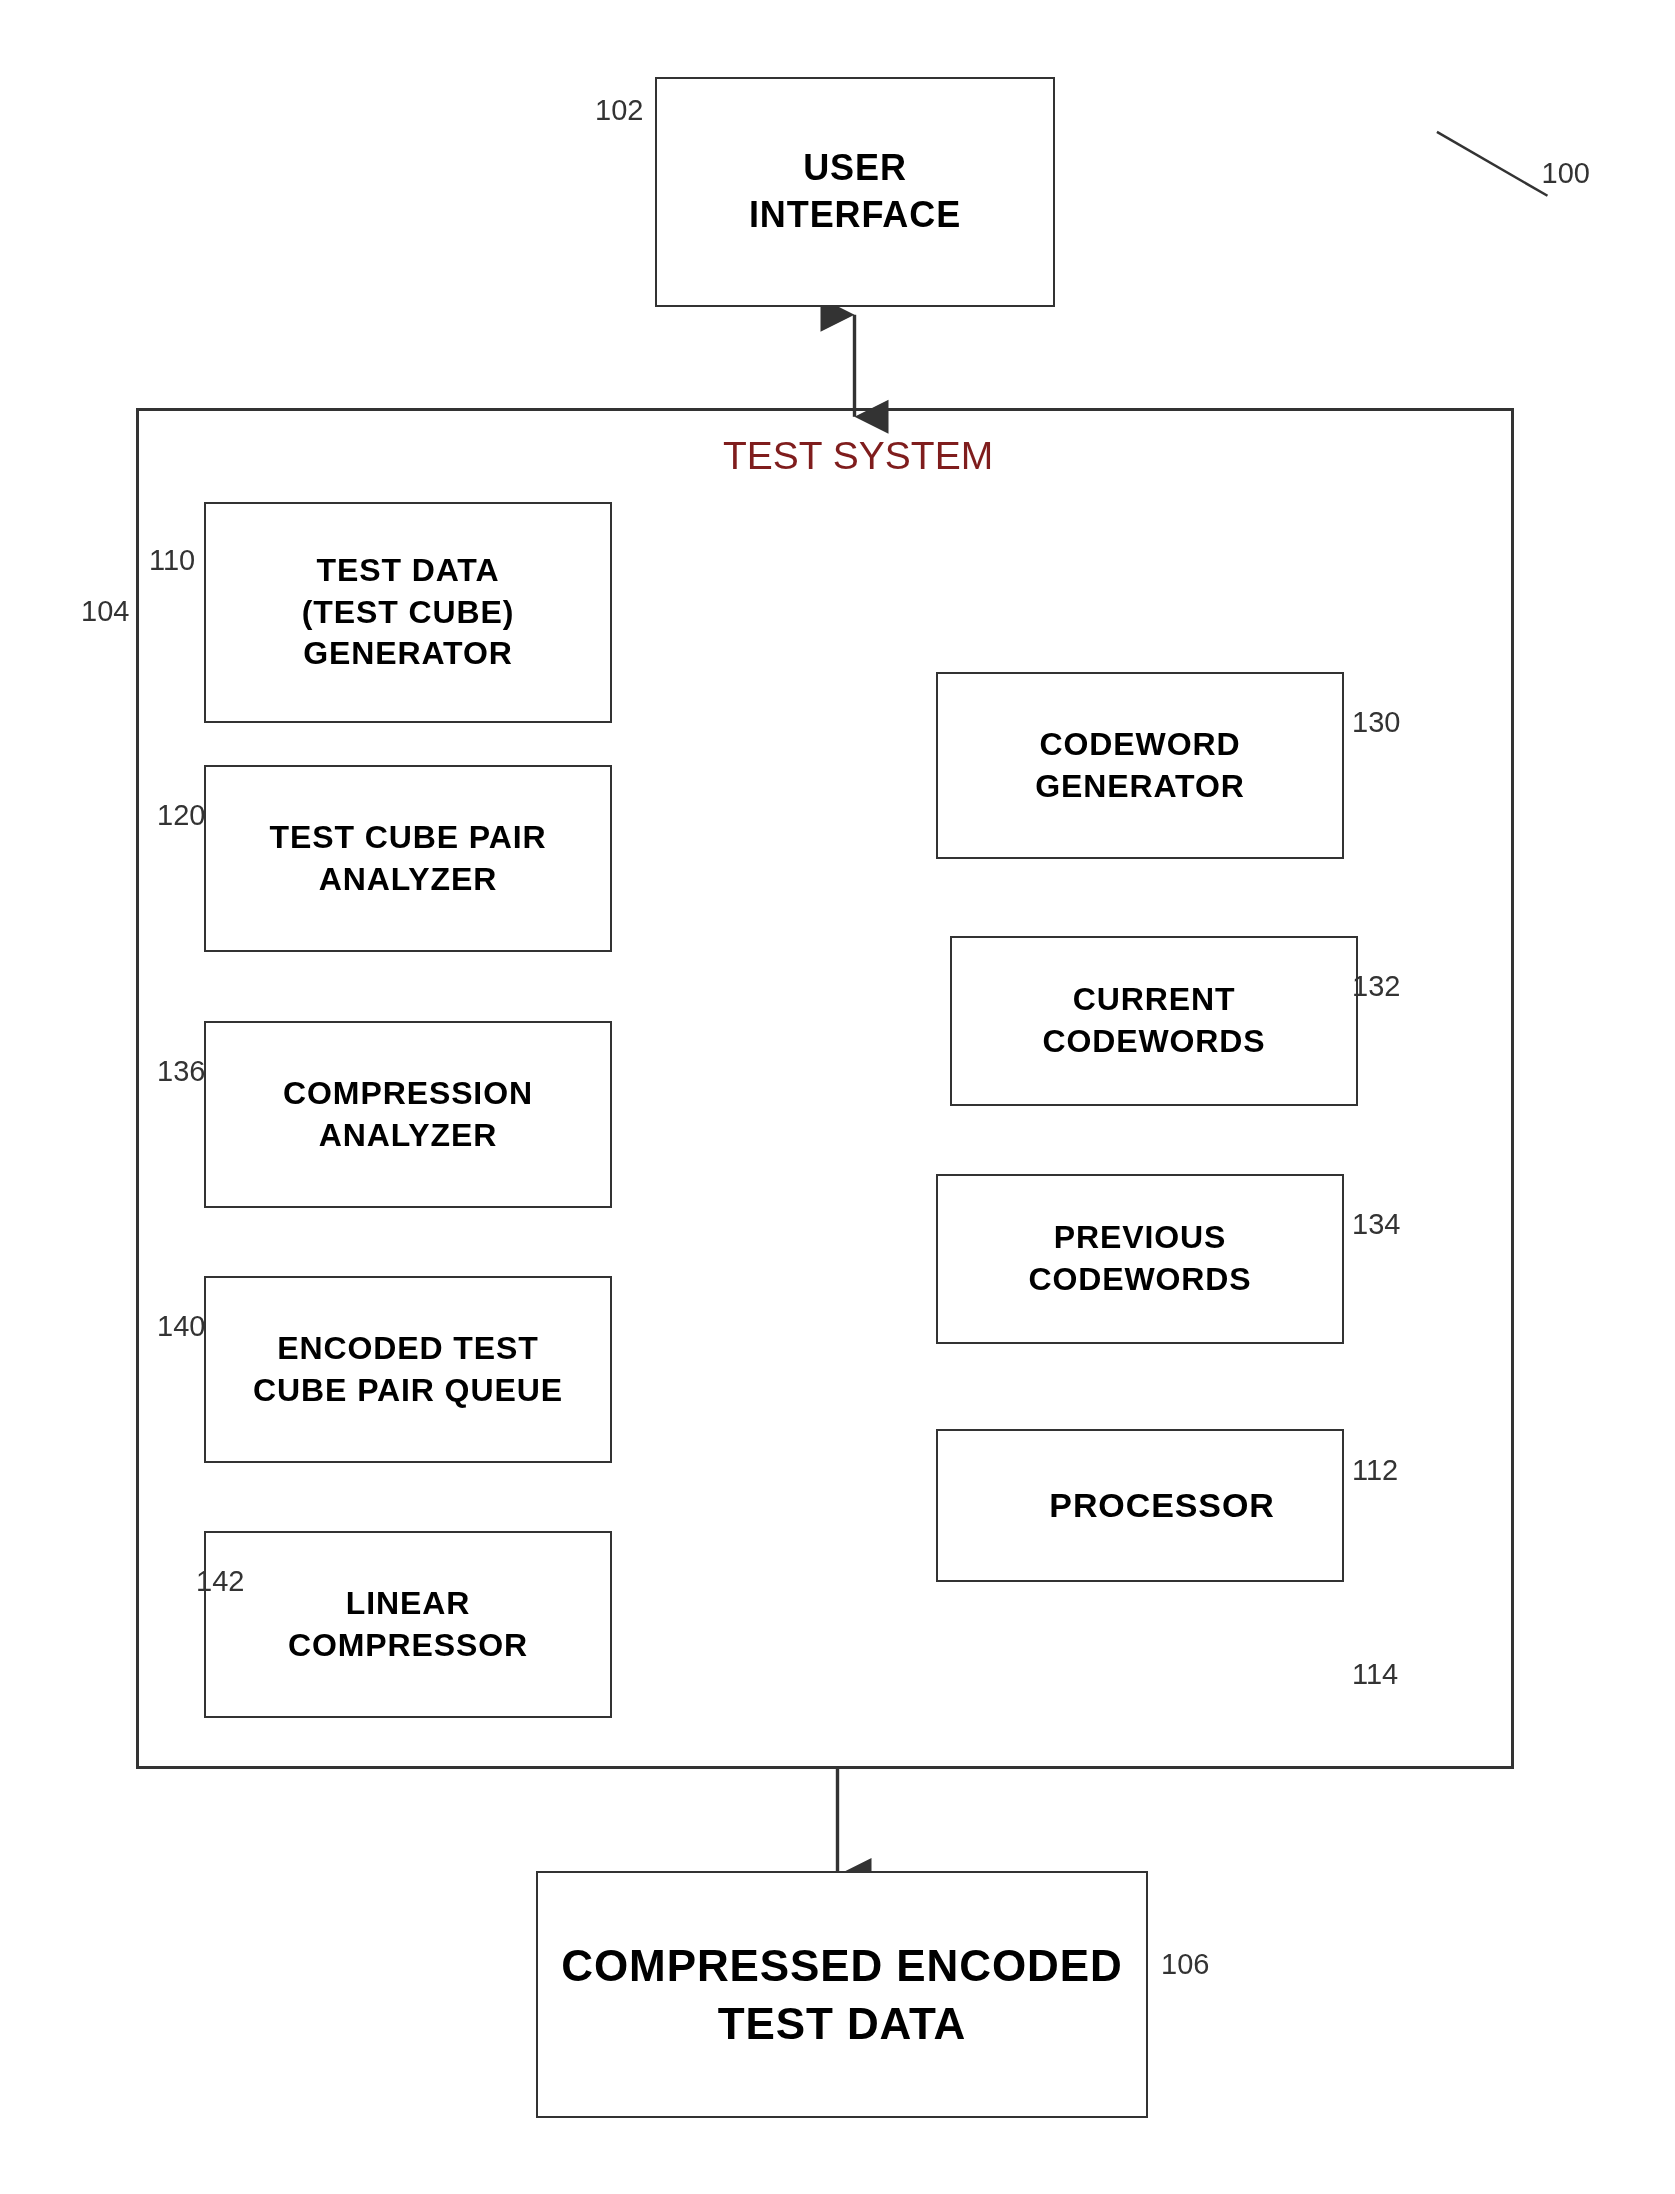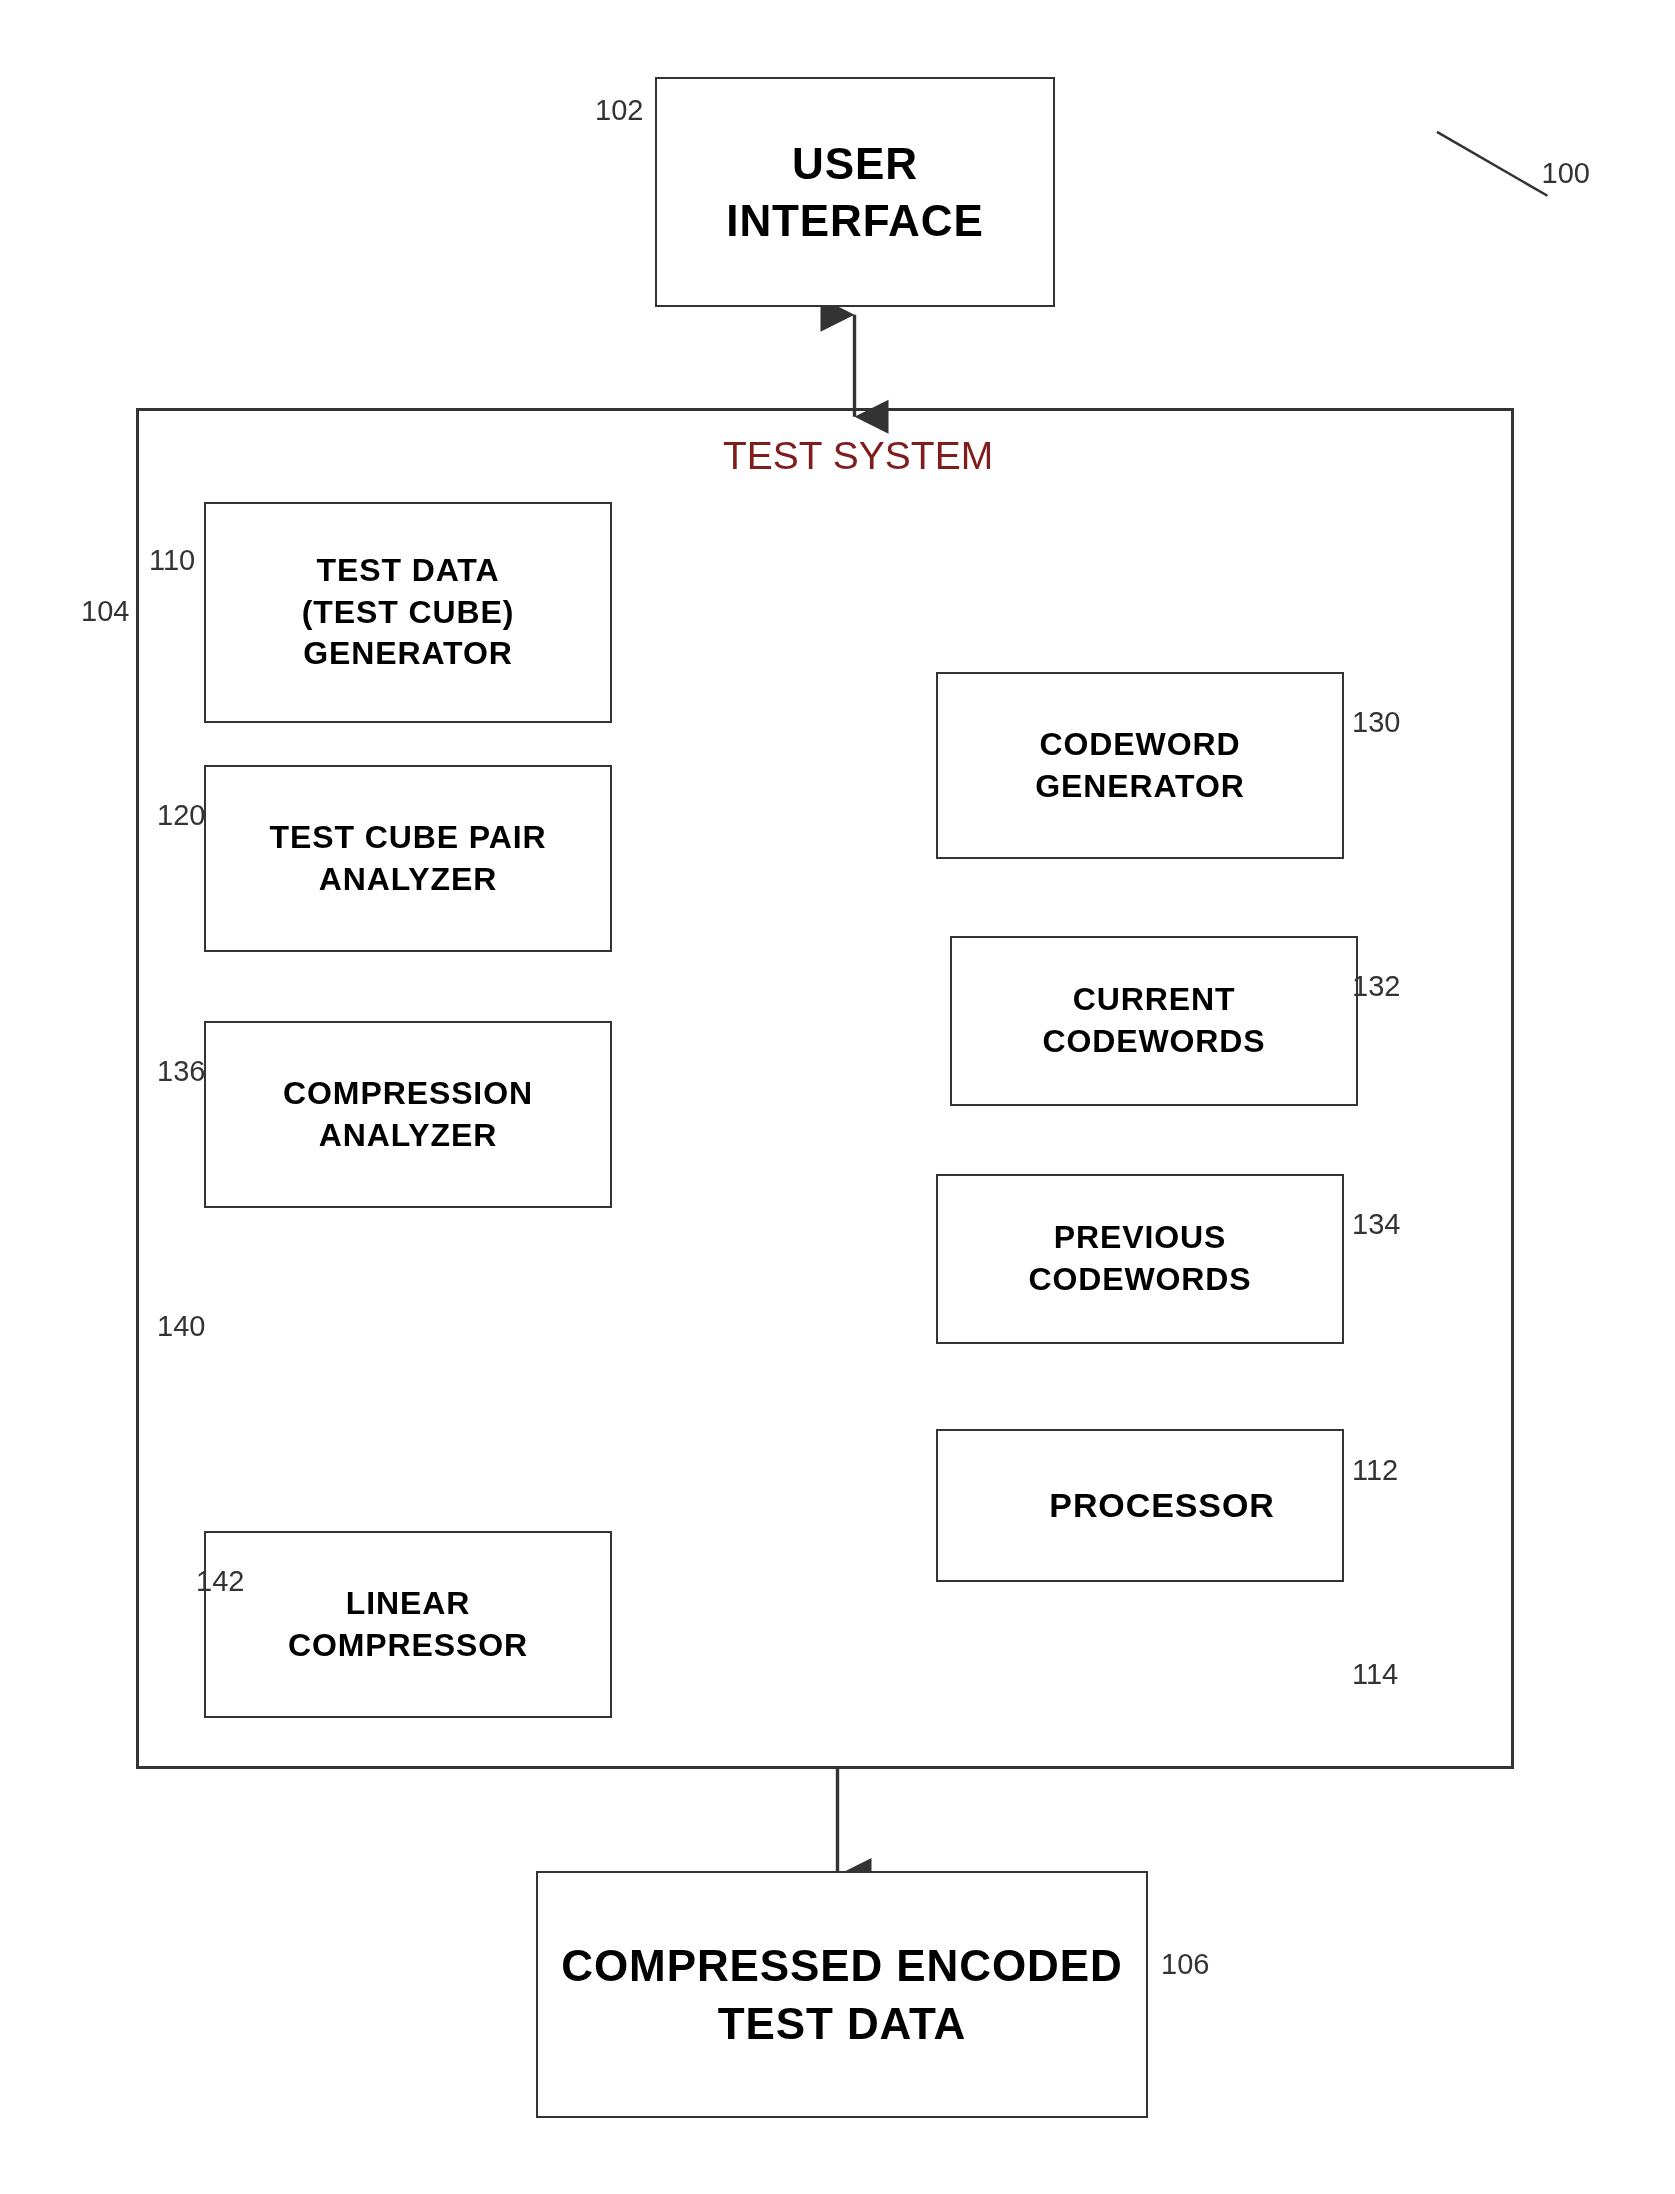--- a/index.html
+++ b/index.html
@@ -89,21 +89,21 @@
 
     <line x1="1005" y1="370" x2="1005" y2="490" stroke="#333" stroke-width="4" marker-end="url(#arrowhead-down2)" marker-start="url(#arrowhead-up2)"></line>
 
     <line x1="985" y1="2080" x2="985" y2="2205" stroke="#333" stroke-width="4" marker-end="url(#arrowhead-down2)"></line>
 
     <line x1="1820" y1="230" x2="1690" y2="155" stroke="#333" stroke-width="3"></line>
   </svg>
 
   <div class="ref-label" style="right: 85px; top: 145px; margin-top: 12px;">100</div>
 
-  <div class="box" style="left: 655px; top: 77px; width: 400px; height: 230px; font-size: 44px;">
+  <div class="box" style="left: 655px; top: 77px; width: 400px; height: 230px; font-size: 36px;">
     <span>USER<br>INTERFACE</span>
   </div>
 
   <div class="ref-label" style="left: 595px; top: 94px;">102</div>
 
   <div class="test-system-border" style="left: 136px; top: 408px; width: 1378px; height: 1361px;">
   </div>
 
   <div class="diagram-label" style="left: 723px; top: 434px; font-size: 39px;">TEST SYSTEM</div>
 
@@ -117,20 +117,23 @@
   <div class="box" style="left: 204px; top: 765px; width: 408px; height: 187px; font-size: 32px;">
     <span>TEST CUBE PAIR<br>ANALYZER</span>
   </div>
   <div class="ref-label" style="left: 157px; top: 799px;">120</div>
 
   <div class="box" style="left: 204px; top: 1021px; width: 408px; height: 187px; font-size: 32px;">
     <span>COMPRESSION<br>ANALYZER</span>
   </div>
   <div class="ref-label" style="left: 157px; top: 1055px;">136</div>
 
+  <div class="box" style="left: 204px; top: 1276px; width: 408px; height: 187px; font-size: 32px;">
+    <span>ENCODED TEST<br>CUBE PAIR QUEUE</span>
+  </div>
   <div class="ref-label" style="left: 157px; top: 1310px;">140</div>
 
   <div class="box" style="left: 204px; top: 1531px; width: 408px; height: 187px; font-size: 32px;">
     <span>LINEAR<br>COMPRESSOR</span>
   </div>
   <div class="ref-label" style="left: 157px; top: 1565px; margin-left: 39px;">142</div>
 
   <div class="box" style="left: 936px; top: 672px; width: 408px; height: 187px; font-size: 32px;">
     <span>CODEWORD<br>GENERATOR</span>
   </div>

